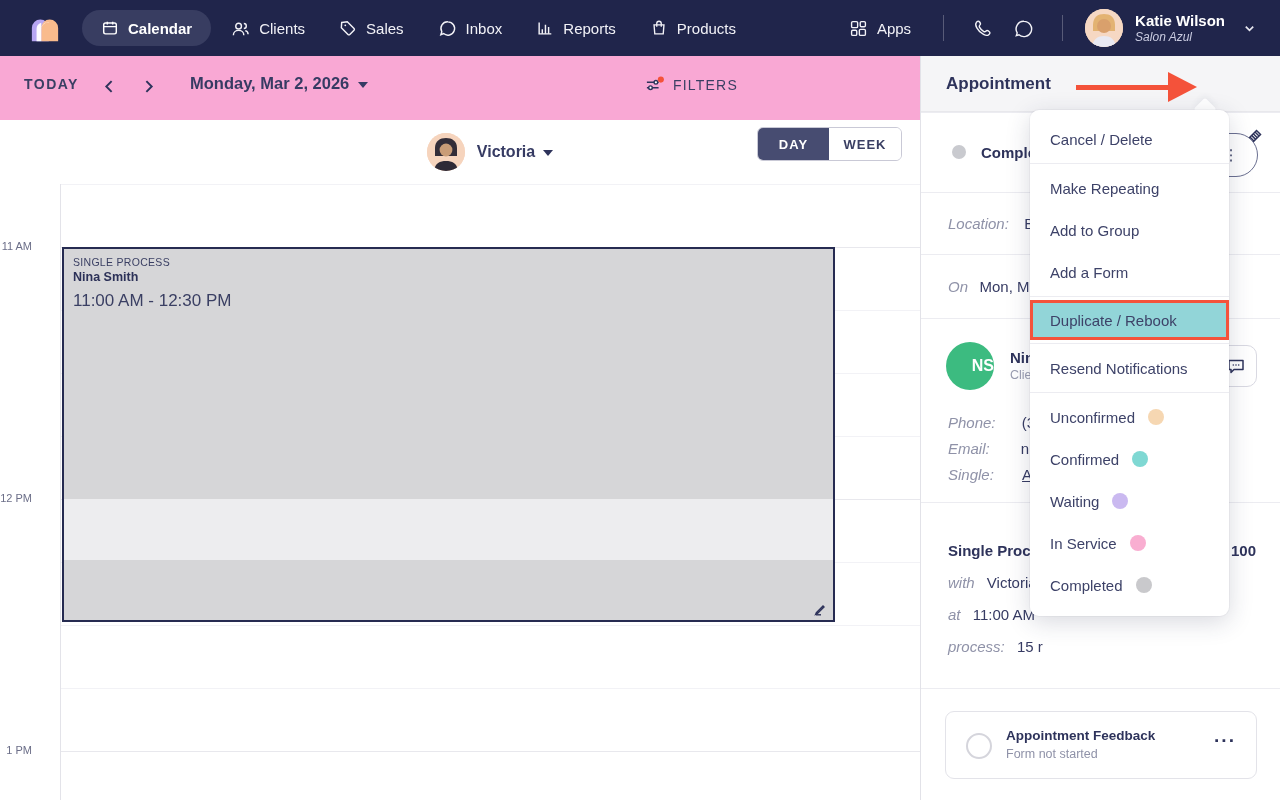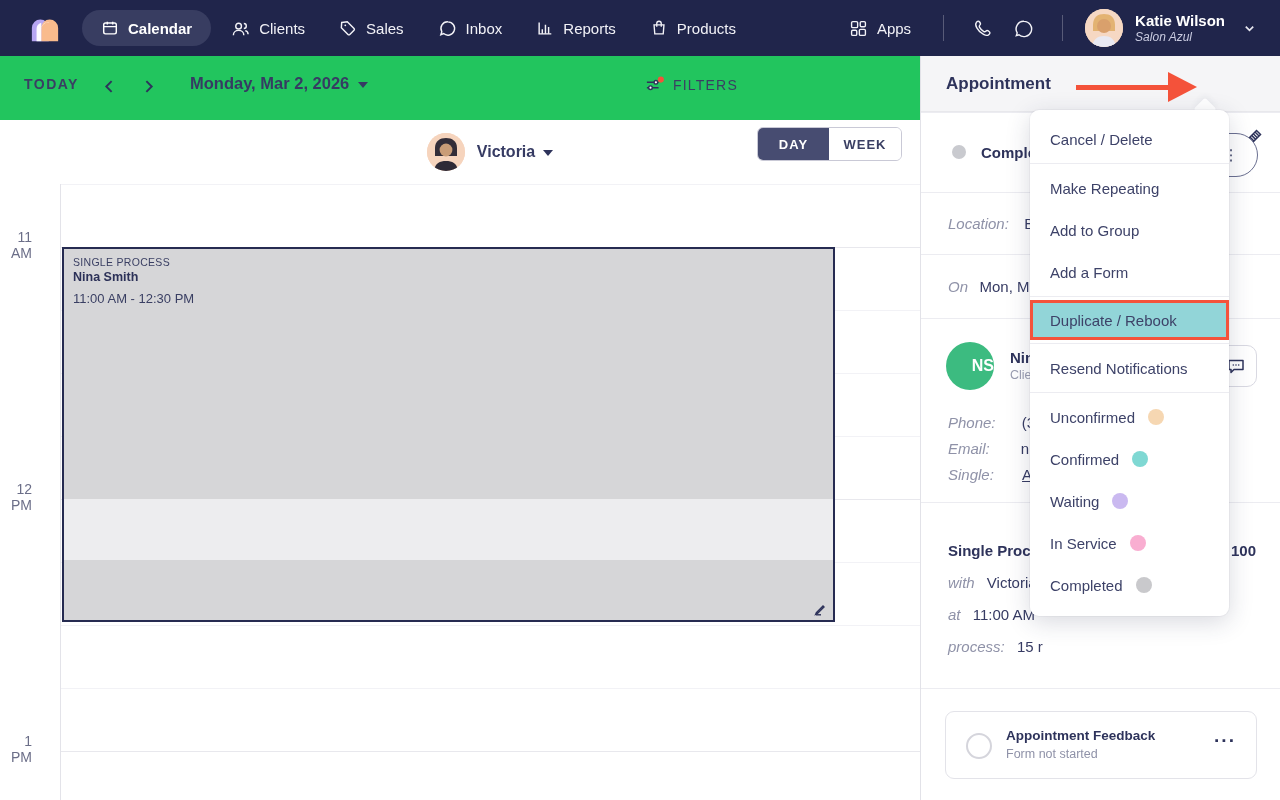--- a/index.html
+++ b/index.html
@@ -17,21 +17,21 @@
   .nav-sep { width:1px; height:26px; background:rgba(255,255,255,.25); margin:0 18px; }
   .icon-btn { padding:6px 10px; cursor:pointer; display:flex; align-items:center; }
   .user { display:flex; align-items:center; gap:12px; cursor:pointer; margin-left:4px; }
   .user-avatar { width:38px; height:38px; border-radius:50%; overflow:hidden; background:#f6d8c3; }
   .user-meta { line-height:1.2; }
   .user-name { color:#fff; font-size:15px; font-weight:700; }
   .user-biz { color:#c9cbe0; font-size:12px; font-style:italic; }
   .user-chevron { margin-left:6px; }
 
   
-  .toolbar { position:absolute; left:0; top:56px; width:920px; height:64px; background:#22c55e; }
+  .toolbar { position:absolute; left:0; top:56px; width:920px; height:64px; background:#f9a8d4; }
   .today-btn { position:absolute; left:24px; top:20px; font-size:14px; letter-spacing:1.5px; font-weight:600; color:#3a3f63; cursor:pointer; }
   .chev { position:absolute; top:17px; width:26px; height:26px; cursor:pointer; display:flex; align-items:center; justify-content:center; }
   .chev.prev { left:96px; } .chev.next { left:135px; }
   .date-btn { position:absolute; left:190px; top:18px; font-size:16.5px; font-weight:700; color:#363b63; cursor:pointer; display:flex; align-items:center; gap:9px; }
   .caret-down { width:0; height:0; border-left:5px solid transparent; border-right:5px solid transparent; border-top:6px solid #363b63; margin-top:2px; }
   .filters-btn { position:absolute; left:645px; top:20px; display:flex; align-items:center; gap:8px; font-size:14px; letter-spacing:1.2px; font-weight:400; color:#3a3f63; cursor:pointer; }
   .seg { position:absolute; left:757px; top:71px; height:34px; display:flex; border:1px solid #c9c9d6; border-radius:6px; overflow:hidden; }
   .seg-day { width:71px; background:#474c71; color:#fff; display:flex; align-items:center; justify-content:center; font-size:13px; letter-spacing:1px; font-weight:700; cursor:pointer; }
   .seg-week { width:72px; background:#fff; color:#3a3f63; display:flex; align-items:center; justify-content:center; font-size:13px; letter-spacing:1px; font-weight:700; cursor:pointer; }
 
@@ -39,32 +39,32 @@
   .staff { position:absolute; left:60px; top:128px; width:860px; height:48px; display:flex; align-items:center; justify-content:center; gap:12px; cursor:pointer; }
   .staff-avatar { width:38px; height:38px; border-radius:50%; overflow:hidden; background:#f6d8c3; }
   .staff-name { font-size:16px; font-weight:700; color:#363b63; display:flex; align-items:center; gap:8px; }
 
   
   .grid { position:absolute; left:60px; top:184px; width:860px; height:616px; border-left:1px solid #e3e3e9;
     background-image:
       repeating-linear-gradient(to bottom, #e8e8ed 0, #e8e8ed 1px, transparent 1px, transparent 252px),
       repeating-linear-gradient(to bottom, #f2f2f6 0, #f2f2f6 1px, transparent 1px, transparent 63px);
     background-position:0 63px, 0 0; }
-  .time-label { position:absolute; left:0; width:32px; text-align:right; font-size:14px; color:#6b6e88; transform:translateY(-55%); }
+  .time-label { position:absolute; left:0; width:32px; text-align:right; font-size:11px; color:#6b6e88; transform:translateY(-55%); }
 
   
   .appt { position:absolute; left:62px; top:247px; width:773px; height:375px; border:2px solid #262b51; background:#d6d6d8; cursor:pointer; }
   .appt-seg { position:absolute; left:0; width:100%; }
   .appt-seg.s1 { top:0; height:250px; }
   .appt-seg.s2 { top:250px; height:61px; }
   .appt-seg.s3 { top:311px; height:60px; }
   .appt-text { position:absolute; left:9px; top:7px; z-index:2; }
   .appt-service { font-size:10.5px; letter-spacing:.3px; color:#3a3f63; }
   .appt-client { font-size:12.5px; font-weight:700; color:#2c3158; margin-top:2px; }
-  .appt-time { font-size:13px; color:#3a3f63; margin-top:7px; }
+  .appt-time { font-size:17px; color:#3a3f63; margin-top:7px; }
   .appt-resize { position:absolute; right:6px; bottom:4px; z-index:2; cursor:nwse-resize; }
 
   
   .panel { position:absolute; left:920px; top:56px; width:360px; height:744px; background:#fff; border-left:1px solid #e2e2e8; }
   .panel-header { position:absolute; left:0; top:0; width:100%; height:56px; background:#f5f5f7; border-bottom:1px solid #e8e8ec; }
   .panel-title { position:absolute; left:25px; top:18px; font-size:17px; font-weight:700; color:#2e335b; }
   .dots-btn { position:absolute; left:276px; top:74px; display:flex; gap:4px; cursor:pointer; padding:6px 4px; }
   .dots-btn i { width:5px; height:5px; border-radius:50%; background:#5fb3c4; }
   .edit-btn { position:absolute; left:318px; top:66px; cursor:pointer; padding:4px; }
   .p-divider { position:absolute; left:0; width:100%; height:1px; background:#ececf1; }

